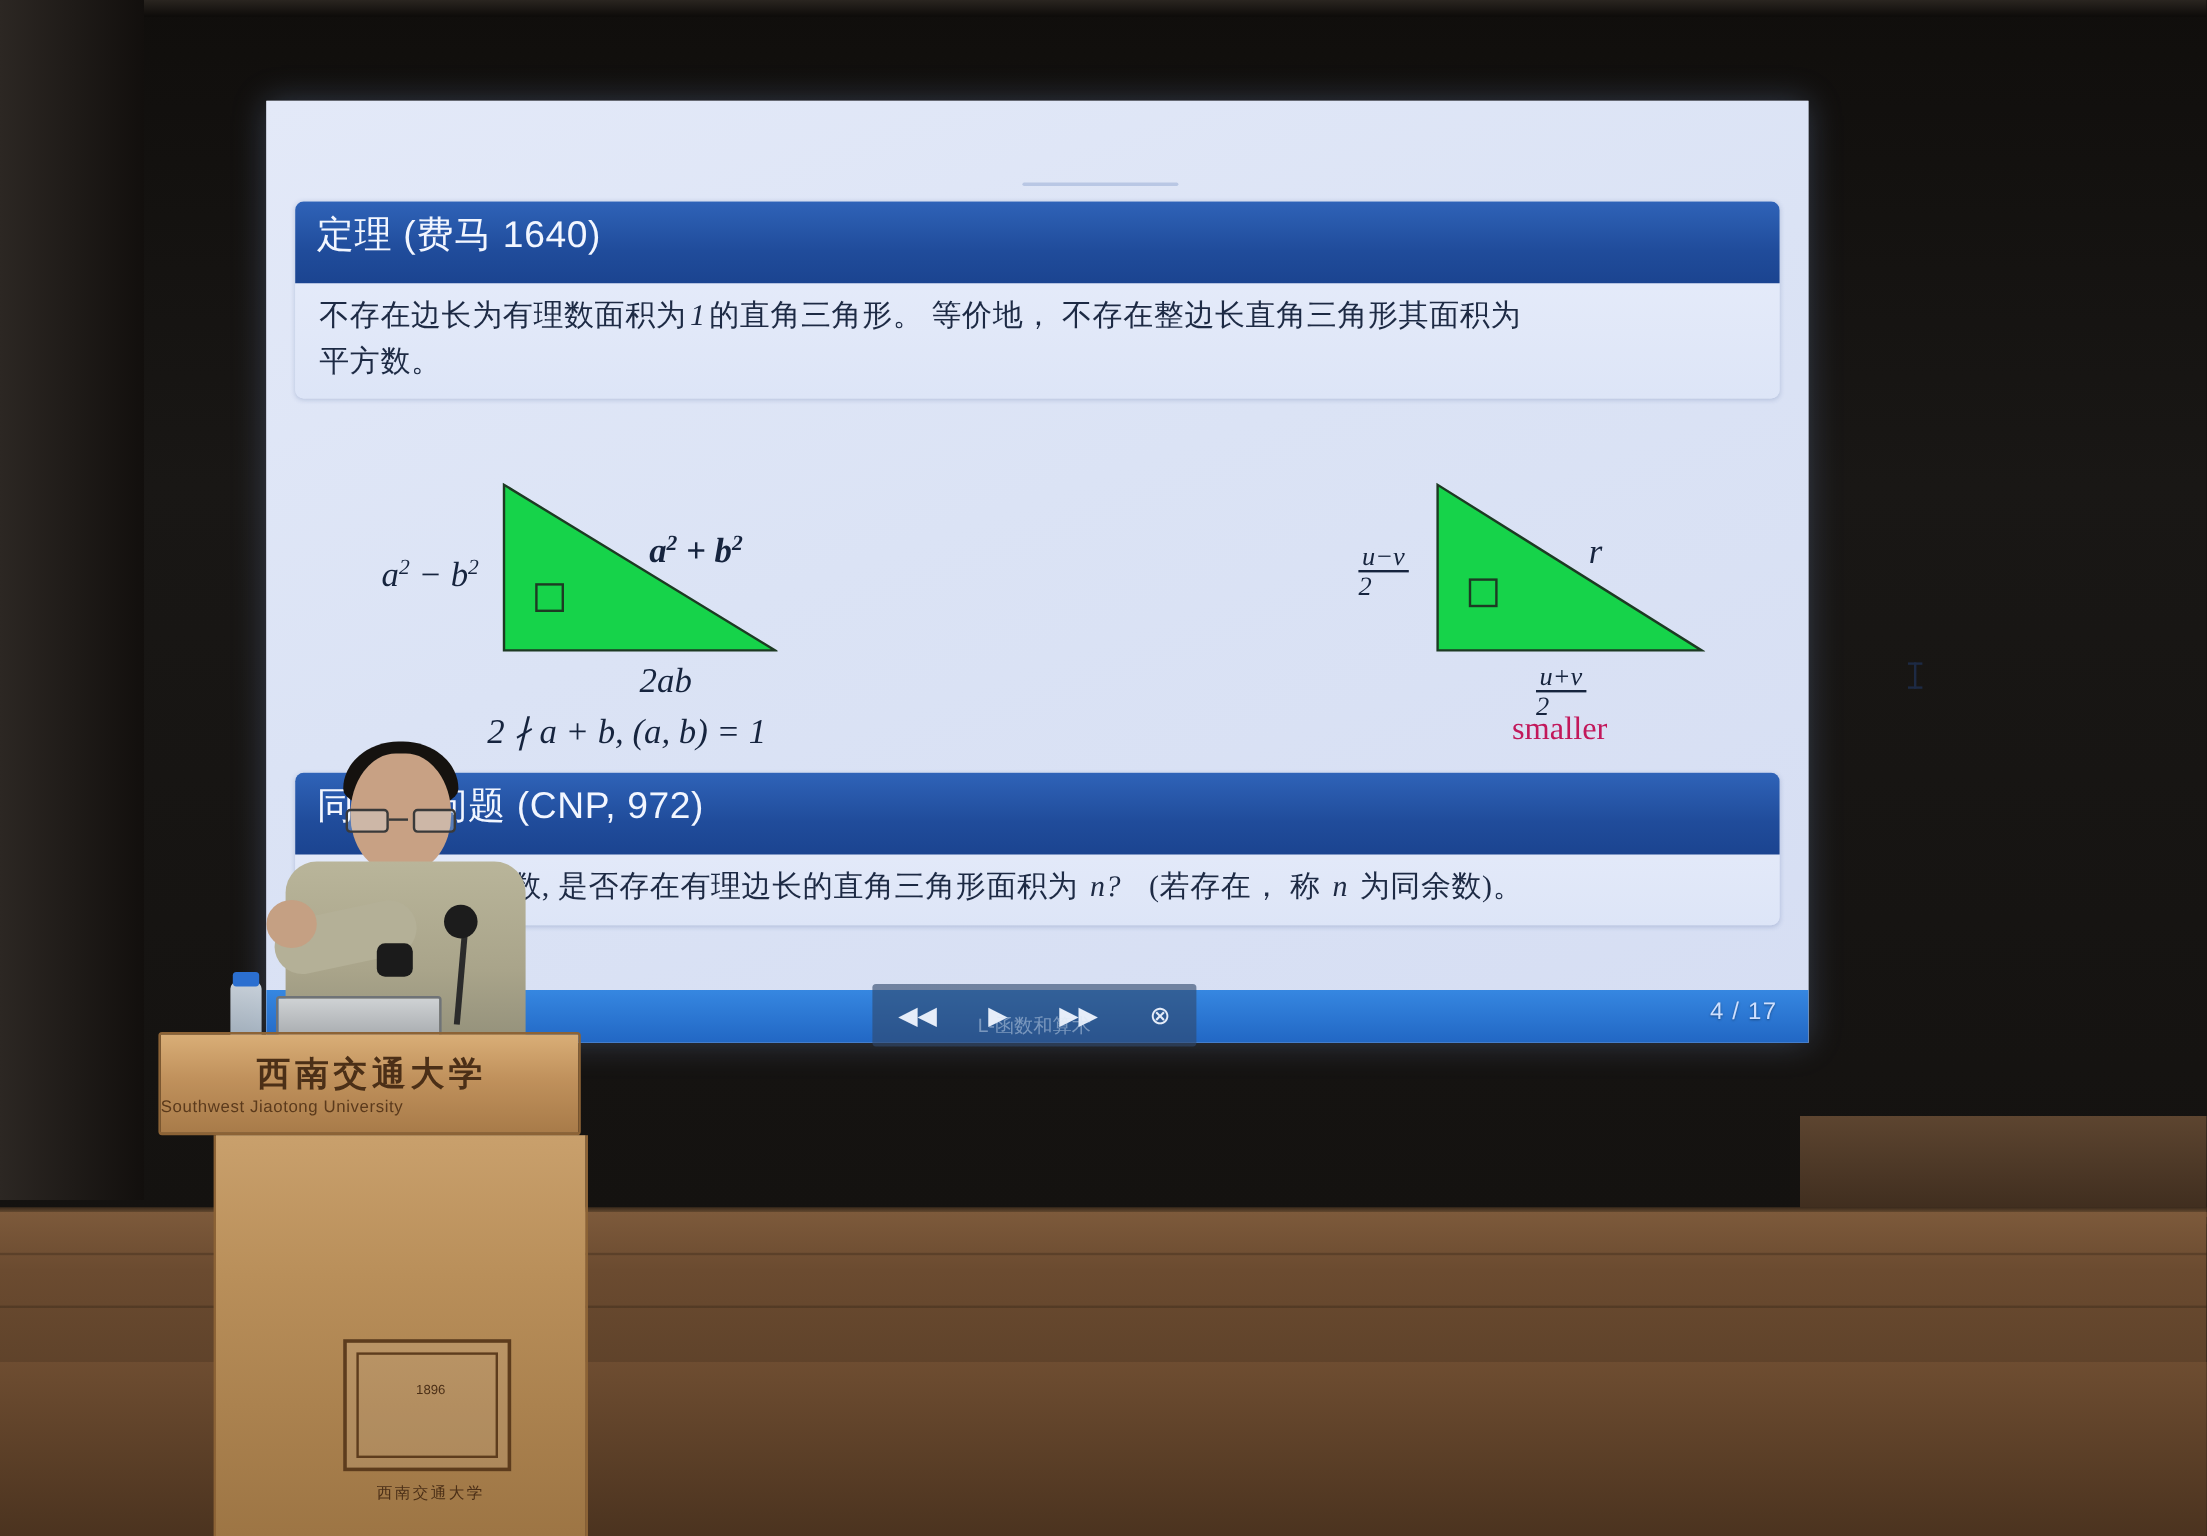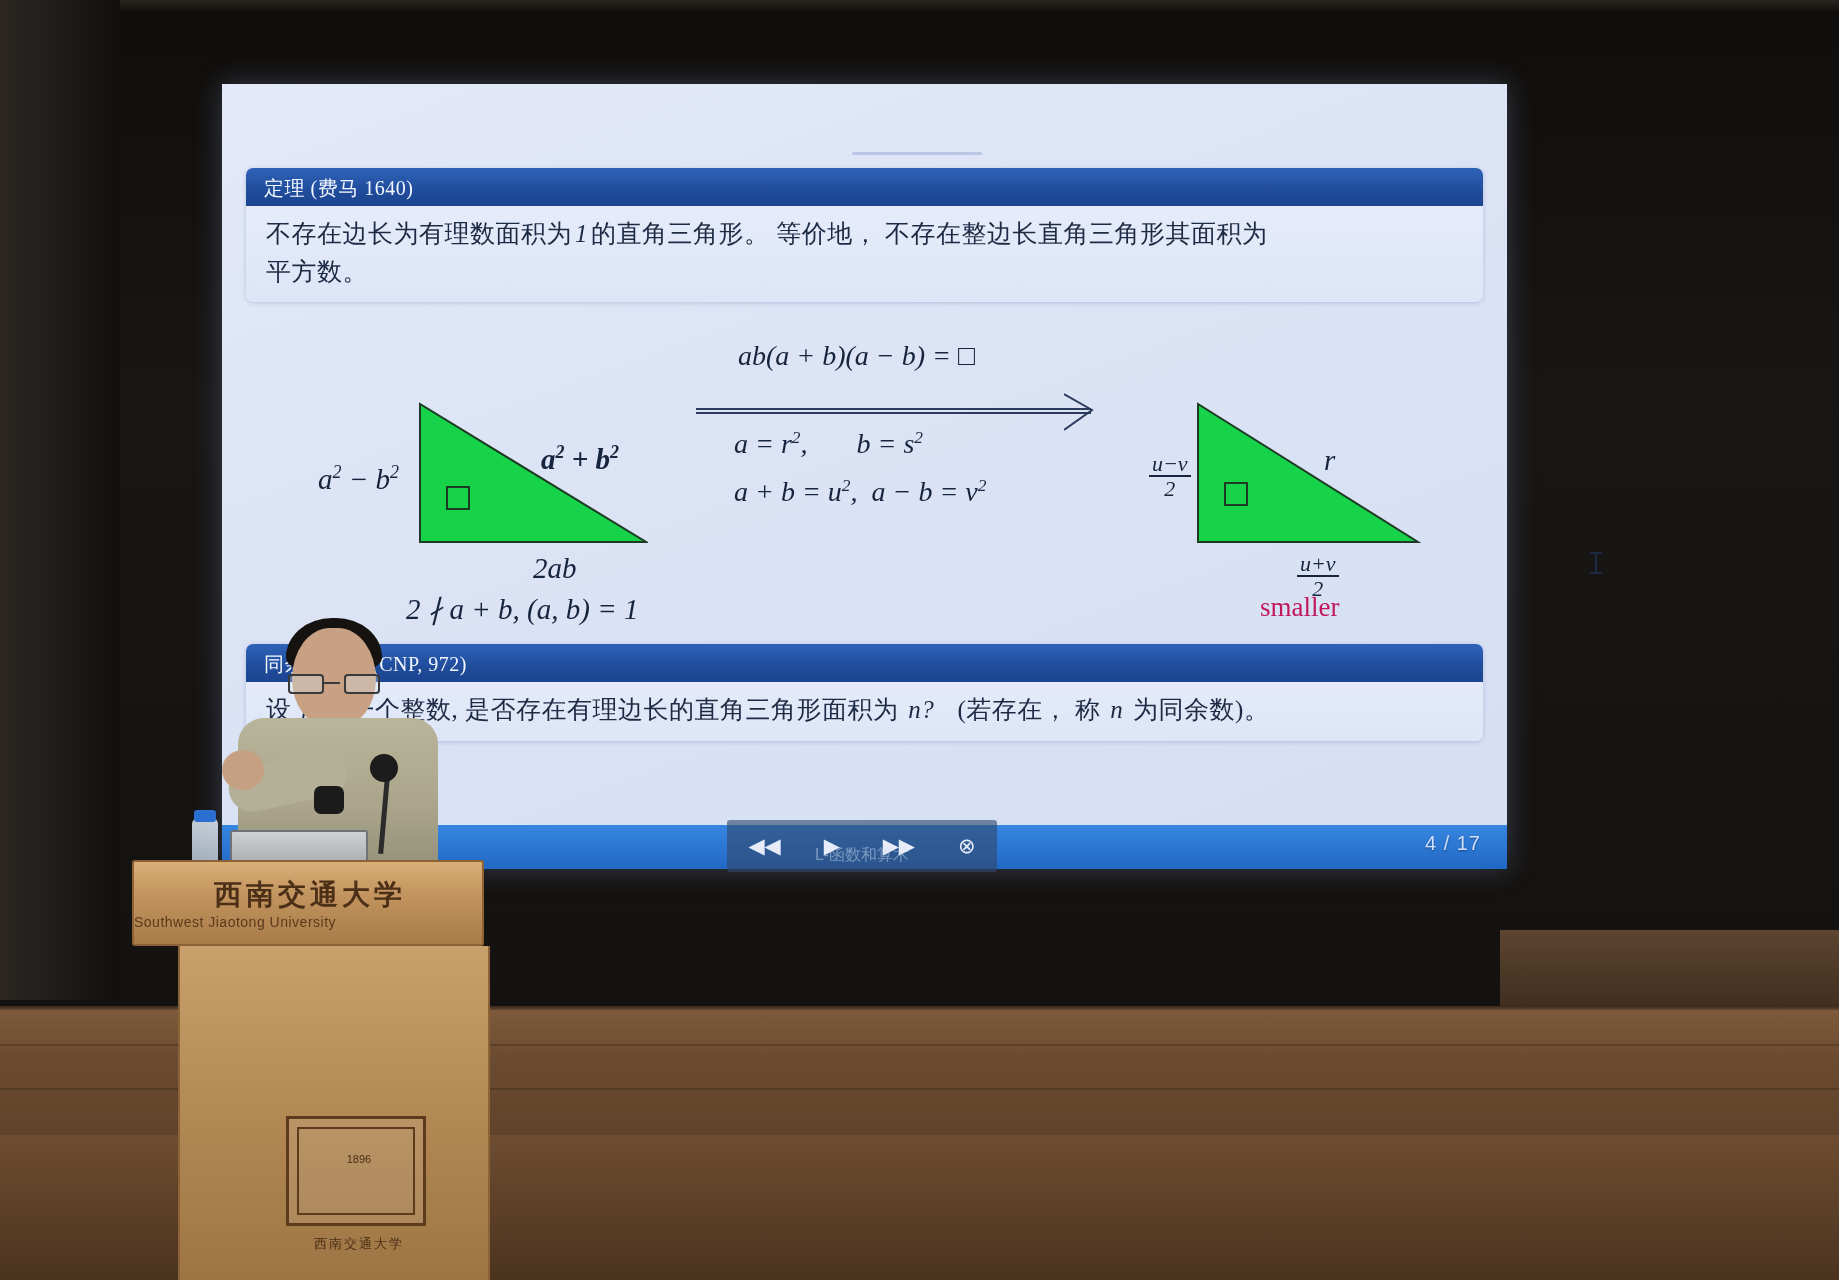--- a/index.html
+++ b/index.html
@@ -41,40 +41,40 @@
                       text-shadow:0 1px 2px rgba(0,0,0,.35); }
   .header-rule { position:absolute; left:630px; top:68px; width:130px; height:3px;
                  background:#b9c7e4; border-radius:2px; }
 
   
   .block { position:absolute; background:linear-gradient(180deg,#e9eefb,#dde5f7);
            border-radius:7px; box-shadow:0 1px 4px rgba(40,70,130,.22); }
   .block-title { background:linear-gradient(180deg,#2f63b8 0%,#204c9b 60%,#1b4governance 100%);
                  background:linear-gradient(180deg,#2f63b8 0%,#204c9b 60%,#1b4490 100%);
                  border-radius:7px 7px 0 0; color:#f2f6ff;
-                 font-family:Liberation Serif, serif; font-size:20px;
-                 padding:7px 0 4px 18px; letter-spacing:.5px; }
+                 font-family:Liberation Sans, sans-serif; font-size:31px;
+                 padding:7px 0 19px 18px; letter-spacing:.5px; }
   .block-body { color:#1d2a44; font-size:25px; line-height:1.5; padding:9px 20px 12px 20px;
                 font-family:"Liberation Serif", serif; letter-spacing:.5px; }
   .block-body .it { font-style:italic; padding:0 3px; }
 
   #theorem { left:24px; top:84px; width:1237px; }
   #problem { left:24px; top:560px; width:1237px; }
 
   
   #diagram { position:absolute; left:24px; top:220px; width:1237px; height:330px; }
 
   .tri-wrap { position:absolute; }
   .ra-mark { position:absolute; width:24px; height:24px; border:2px solid #1d3a23; }
 
   .mlabel { position:absolute; font-family:"Liberation Serif", serif; color:#16243e;
             font-style:italic; white-space:nowrap; }
   sup.s { font-size:.62em; vertical-align:super; font-style:italic; }
 
-  .frac { display:inline-block; text-align:center; vertical-align:middle; line-height:1.05;margin-left:17px; }
+  .frac { display:inline-block; vertical-align:middle; line-height:1.05; }
   .frac .num { display:block; padding:0 3px; border-bottom:2px solid #16243e; font-style:italic; }
   .frac .den { display:block; font-style:italic; }
 
   .arrow-area { position:absolute; left:450px; top:20px; width:420px; height:170px; }
   .arrow-line { position:absolute; left:0; top:84px; width:395px; height:0;
                 border-top:2px solid #2b3c5c; border-bottom:2px solid #2b3c5c; height:6px; }
   .smaller { position:absolute; color:#c2185b; font-family:"Liberation Serif", serif;
              font-size:27px; }
 
   
@@ -193,29 +193,20 @@
           <svg width="230" height="142">
             <polygon points="2,2 2,140 228,140" fill="#16d34a" stroke="#1d3a23" stroke-width="2"></polygon>
           </svg>
           <div class="ra-mark" style="left:28px; top:84px;"></div>
         </div>
         <div class="mlabel" style="left:72px; top:158px; font-size:29px;">a<sup class="s">2</sup> − b<sup class="s">2</sup></div>
         <div class="mlabel" style="left:295px; top:138px; font-size:29px;font-weight:bold;">a<sup class="s">2</sup> + b<sup class="s">2</sup></div>
         <div class="mlabel" style="left:255px; top:248px; font-size:29px;margin-left:32px;">2ab</div>
         <div class="mlabel" style="left:160px; top:288px; font-size:29px;">2 ∤ a + b, (a, b) = 1</div>
 
-        <div class="arrow-area">
-          <div class="mlabel" style="left:42px; top:16px; font-size:28px;">ab(a + b)(a − b) = □</div>
-          <div class="arrow-line"></div>
-          <svg style="position:absolute; left:368px; top:68px;" width="42" height="40">
-            <path d="M0,2 L28,18 L0,38" fill="none" stroke="#2b3c5c" stroke-width="2"></path>
-          </svg>
-          <div class="mlabel" style="left:38px; top:104px; font-size:28px;">a = r<sup class="s">2</sup>,&nbsp;&nbsp;&nbsp;&nbsp;&nbsp;&nbsp;&nbsp;b = s<sup class="s">2</sup></div>
-          <div class="mlabel" style="left:38px; top:152px; font-size:28px;">a + b = u<sup class="s">2</sup>, &nbsp;a − b = v<sup class="s">2</sup></div>
-        </div>
 
         <div class="tri-wrap" style="left:950px; top:98px;">
           <svg width="225" height="142">
             <polygon points="2,2 2,140 222,140" fill="#16d34a" stroke="#1d3a23" stroke-width="2"></polygon>
           </svg>
           <div class="ra-mark" style="left:28px; top:80px;"></div>
         </div>
         <div class="mlabel" style="left:886px; top:148px; font-size:22px;">
           <span class="frac"><span class="num">u−v</span><span class="den">2</span></span>
         </div>

